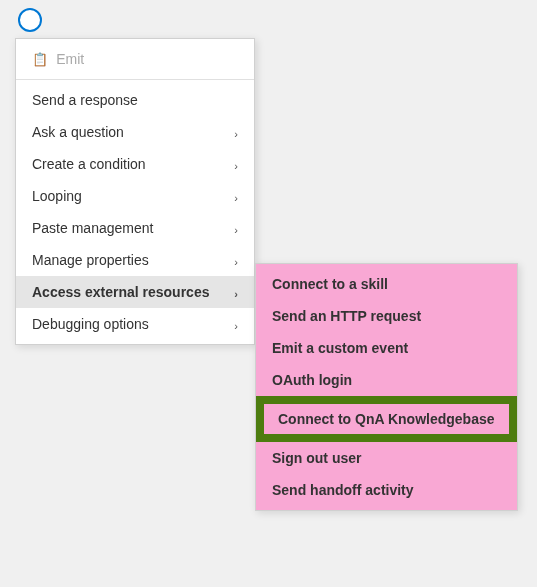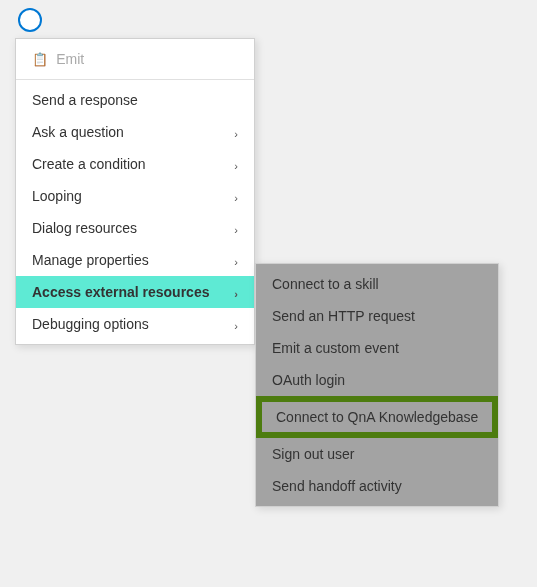--- a/index.html
+++ b/index.html
@@ -126,59 +126,59 @@
     <span class="menu-item-label">Create a condition</span>
     <span class="chevron">›</span>
   </div>
 
   <div class="menu-item">
     <span class="menu-item-label">Looping</span>
     <span class="chevron">›</span>
   </div>
 
   <div class="menu-item">
-    <span class="menu-item-label">Dialog resources</span>
+    <span class="menu-item-label">Paste management</span>
     <span class="chevron">›</span>
   </div>
 
   <div class="menu-item">
     <span class="menu-item-label">Manage properties</span>
     <span class="chevron">›</span>
   </div>
 
-  <div class="menu-item active" style="background-color: #5eead4; font-weight: 600;">
+  <div class="menu-item active" style="background-color: #e5e5e5; font-weight: 600;">
     <span class="menu-item-label">Access external resources</span>
     <span class="chevron">›</span>
   </div>
 
   <div class="menu-item">
     <span class="menu-item-label">Debugging options</span>
     <span class="chevron">›</span>
   </div>
 </div>
 
-<div class="menu-secondary" style="position: absolute; top: 263px; left: 255px; min-width: 240px; background: #a3a3a3; border: 1px solid #d0d0d0; box-shadow: 2px 2px 8px rgba(0,0,0,0.12); padding: 4px 0;">
+<div class="menu-secondary" style="position: absolute; top: 263px; left: 255px; min-width: 240px; background: #f9a8d4; border: 1px solid #d0d0d0; box-shadow: 2px 2px 8px rgba(0,0,0,0.12); padding: 4px 0; font-weight: bold;">
 
   <div class="menu-item">
     <span class="menu-item-label">Connect to a skill</span>
   </div>
 
   <div class="menu-item">
     <span class="menu-item-label">Send an HTTP request</span>
   </div>
 
   <div class="menu-item">
     <span class="menu-item-label">Emit a custom event</span>
   </div>
 
   <div class="menu-item">
     <span class="menu-item-label">OAuth login</span>
   </div>
 
-  <div class="menu-item submenu-item-highlighted" style="border: 6px solid #4d7c0f; padding: 7px 14px;">
+  <div class="menu-item submenu-item-highlighted" style="border: 8px solid #4d7c0f; padding: 7px 14px;">
     <span class="menu-item-label">Connect to QnA Knowledgebase</span>
   </div>
 
   <div class="menu-item">
     <span class="menu-item-label">Sign out user</span>
   </div>
 
   <div class="menu-item">
     <span class="menu-item-label">Send handoff activity</span>
   </div>

